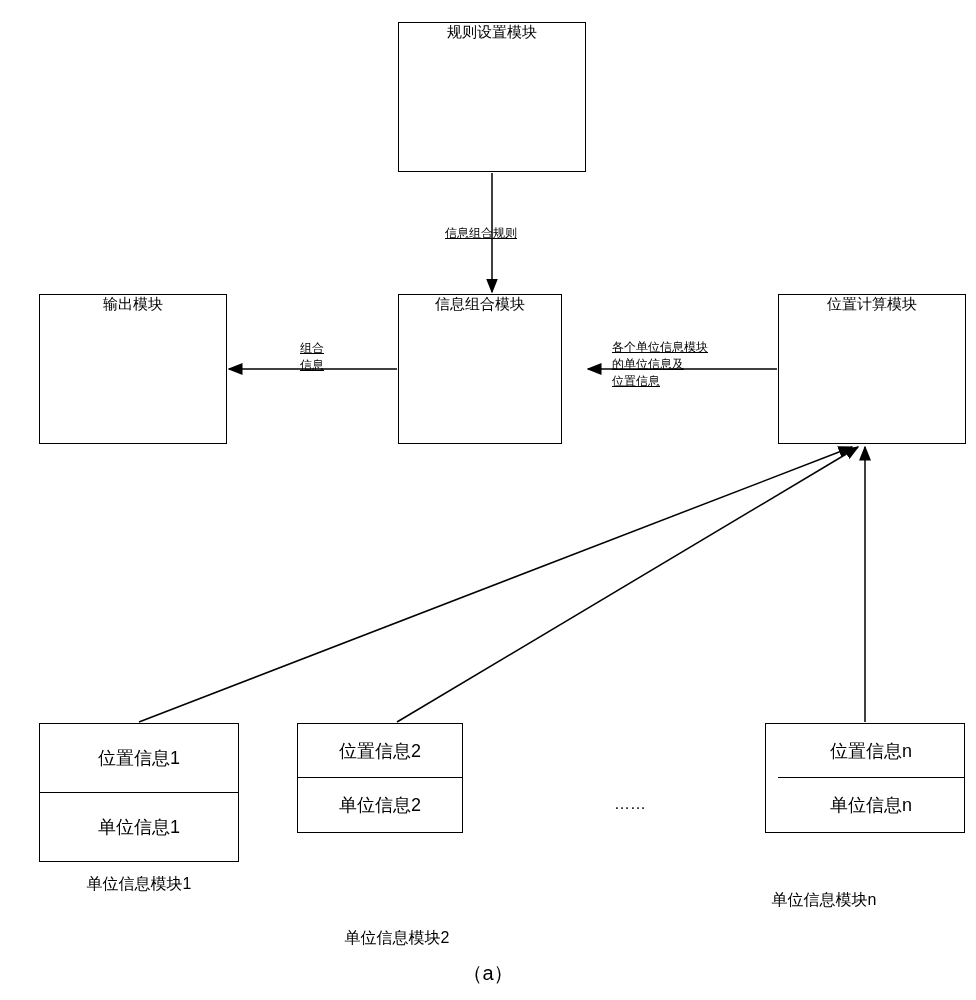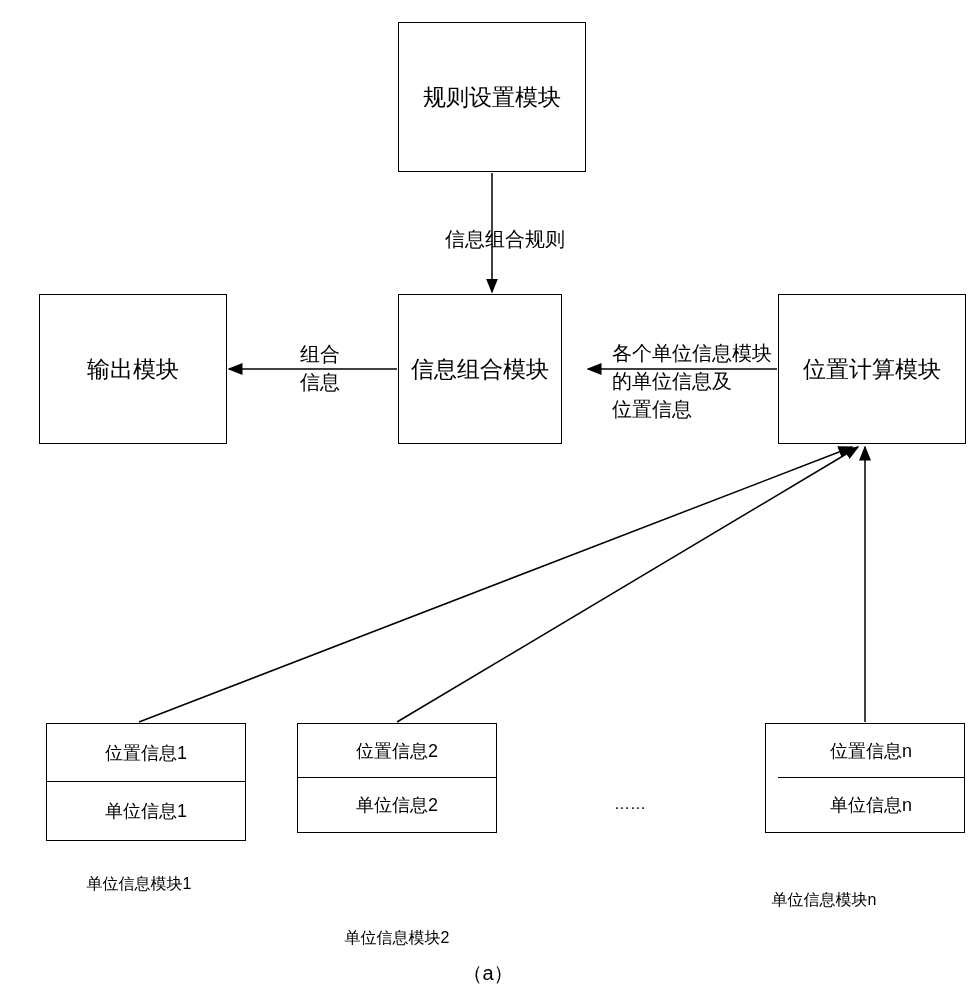--- a/index.html
+++ b/index.html
@@ -11,46 +11,47 @@
       font-family: "SimSun", "Microsoft YaHei", sans-serif;
       background: #fff;
       width: 976px;
       height: 1000px;
       position: relative;
     }
     .box {
       position: absolute;
       border: 1.5px solid #000;
       display: flex;
-      align-items: center;
+      align-items: flex-start;
       justify-content: center;
       text-align: center;
-      font-size: 23px;
+      font-size: 15px;
       background: #fff;
     }
     .unit-module {
       position: absolute;
       border: 1.5px solid #000;
       background: #fff;
     }
     .unit-row {
       height: 50%;
       display: flex;
       align-items: center;
       justify-content: center;
       font-size: 18px;
     }
     .unit-row.top {
       border-bottom: 1.5px solid #000;
     }
     .label {
       position: absolute;
-      font-size: 20px;
+      font-size: 12px;
       line-height: 1.4;
       text-align: left;
+      text-decoration: underline;
     }
     .caption {
       position: absolute;
       font-size: 16px;
       text-align: center;
     }
     svg {
       position: absolute;
       top: 0;
       left: 0;
@@ -69,30 +70,30 @@
 </div>
 
 <div class="box" style="left:39px; top:294px; width:188px; height:150px;">
   <span>输出模块</span>
 </div>
 
 <div class="box" style="left:778px; top:294px; width:188px; height:150px;">
   <span>位置计算模块</span>
 </div>
 
-<div class="unit-module" style="left:39px; top:723px; width:200px; height:118px;margin-left:7px;">
+<div class="unit-module" style="left:39px; top:723px; width:200px; height:139px;">
   <div class="unit-row top">
     <span>位置信息1</span>
   </div>
   <div class="unit-row">
     <span>单位信息1</span>
   </div>
 </div>
 
-<div class="unit-module" style="left:297px; top:723px; width:200px; height:110px;">
+<div class="unit-module" style="left:297px; top:723px; width:166px; height:110px;">
   <div class="unit-row top">
     <span>位置信息2</span>
   </div>
   <div class="unit-row">
     <span>单位信息2</span>
   </div>
 </div>
 
 <div class="unit-module" style="left:765px; top:723px; width:200px; height:110px;padding-left:12px;">
   <div class="unit-row top">

